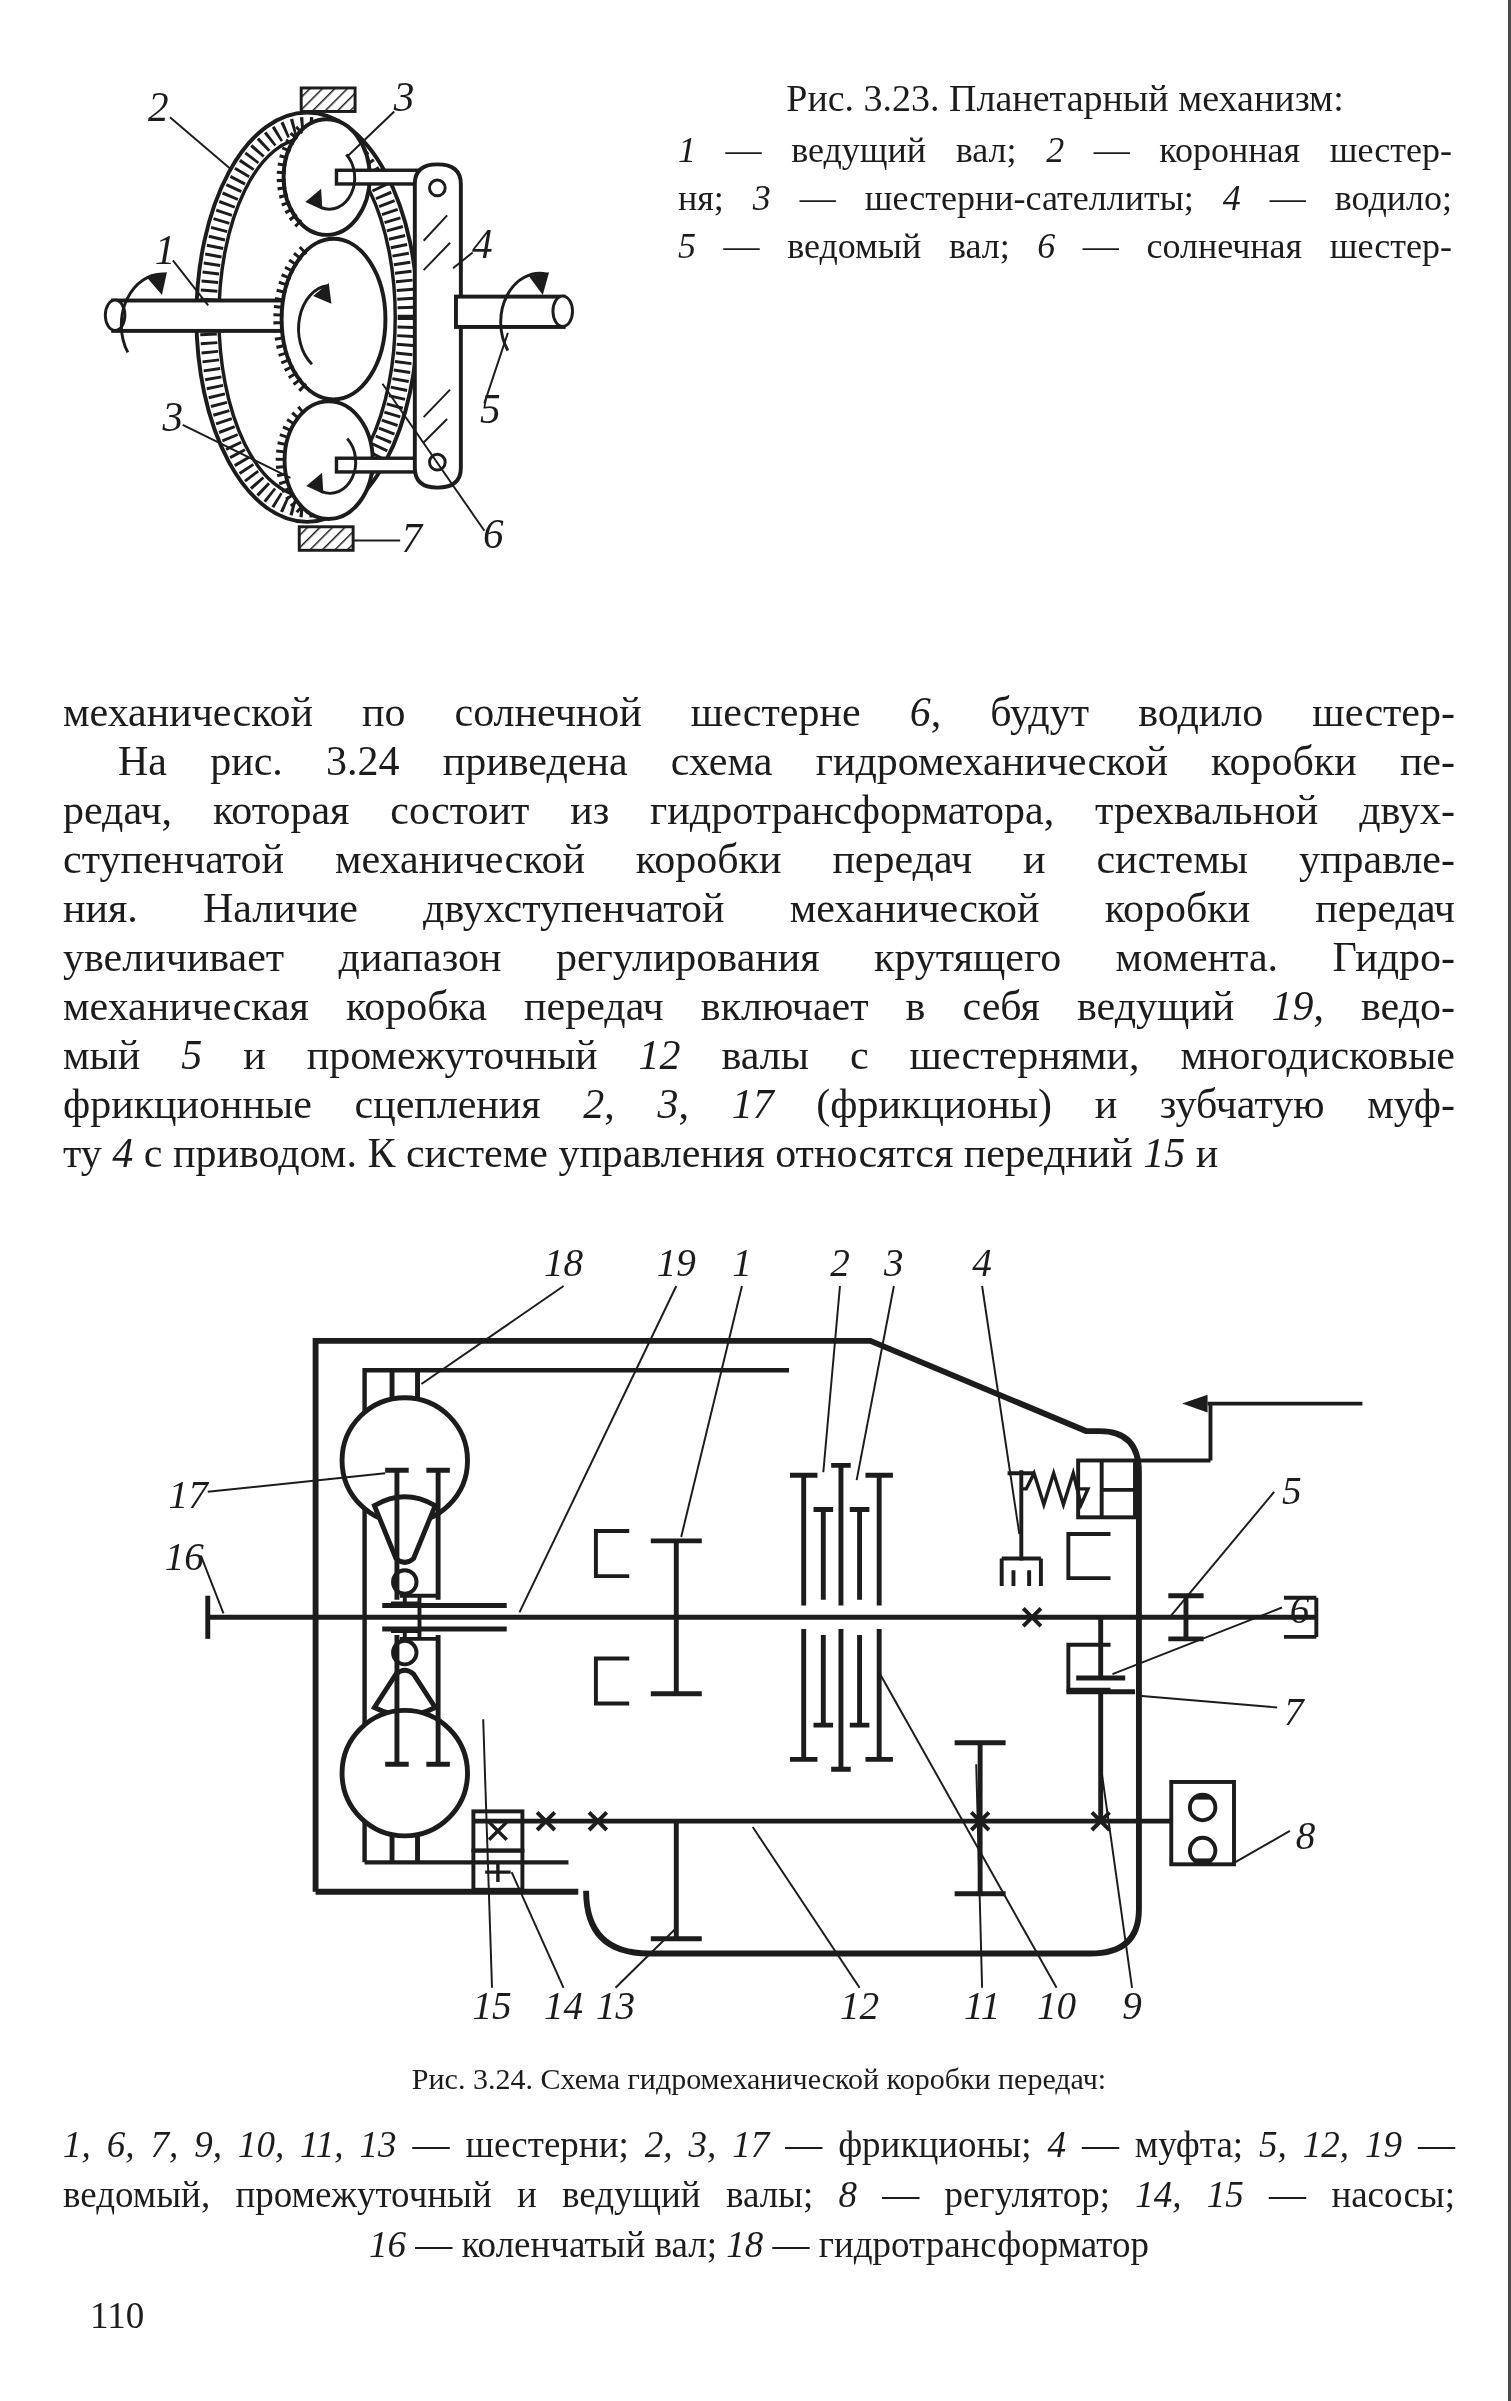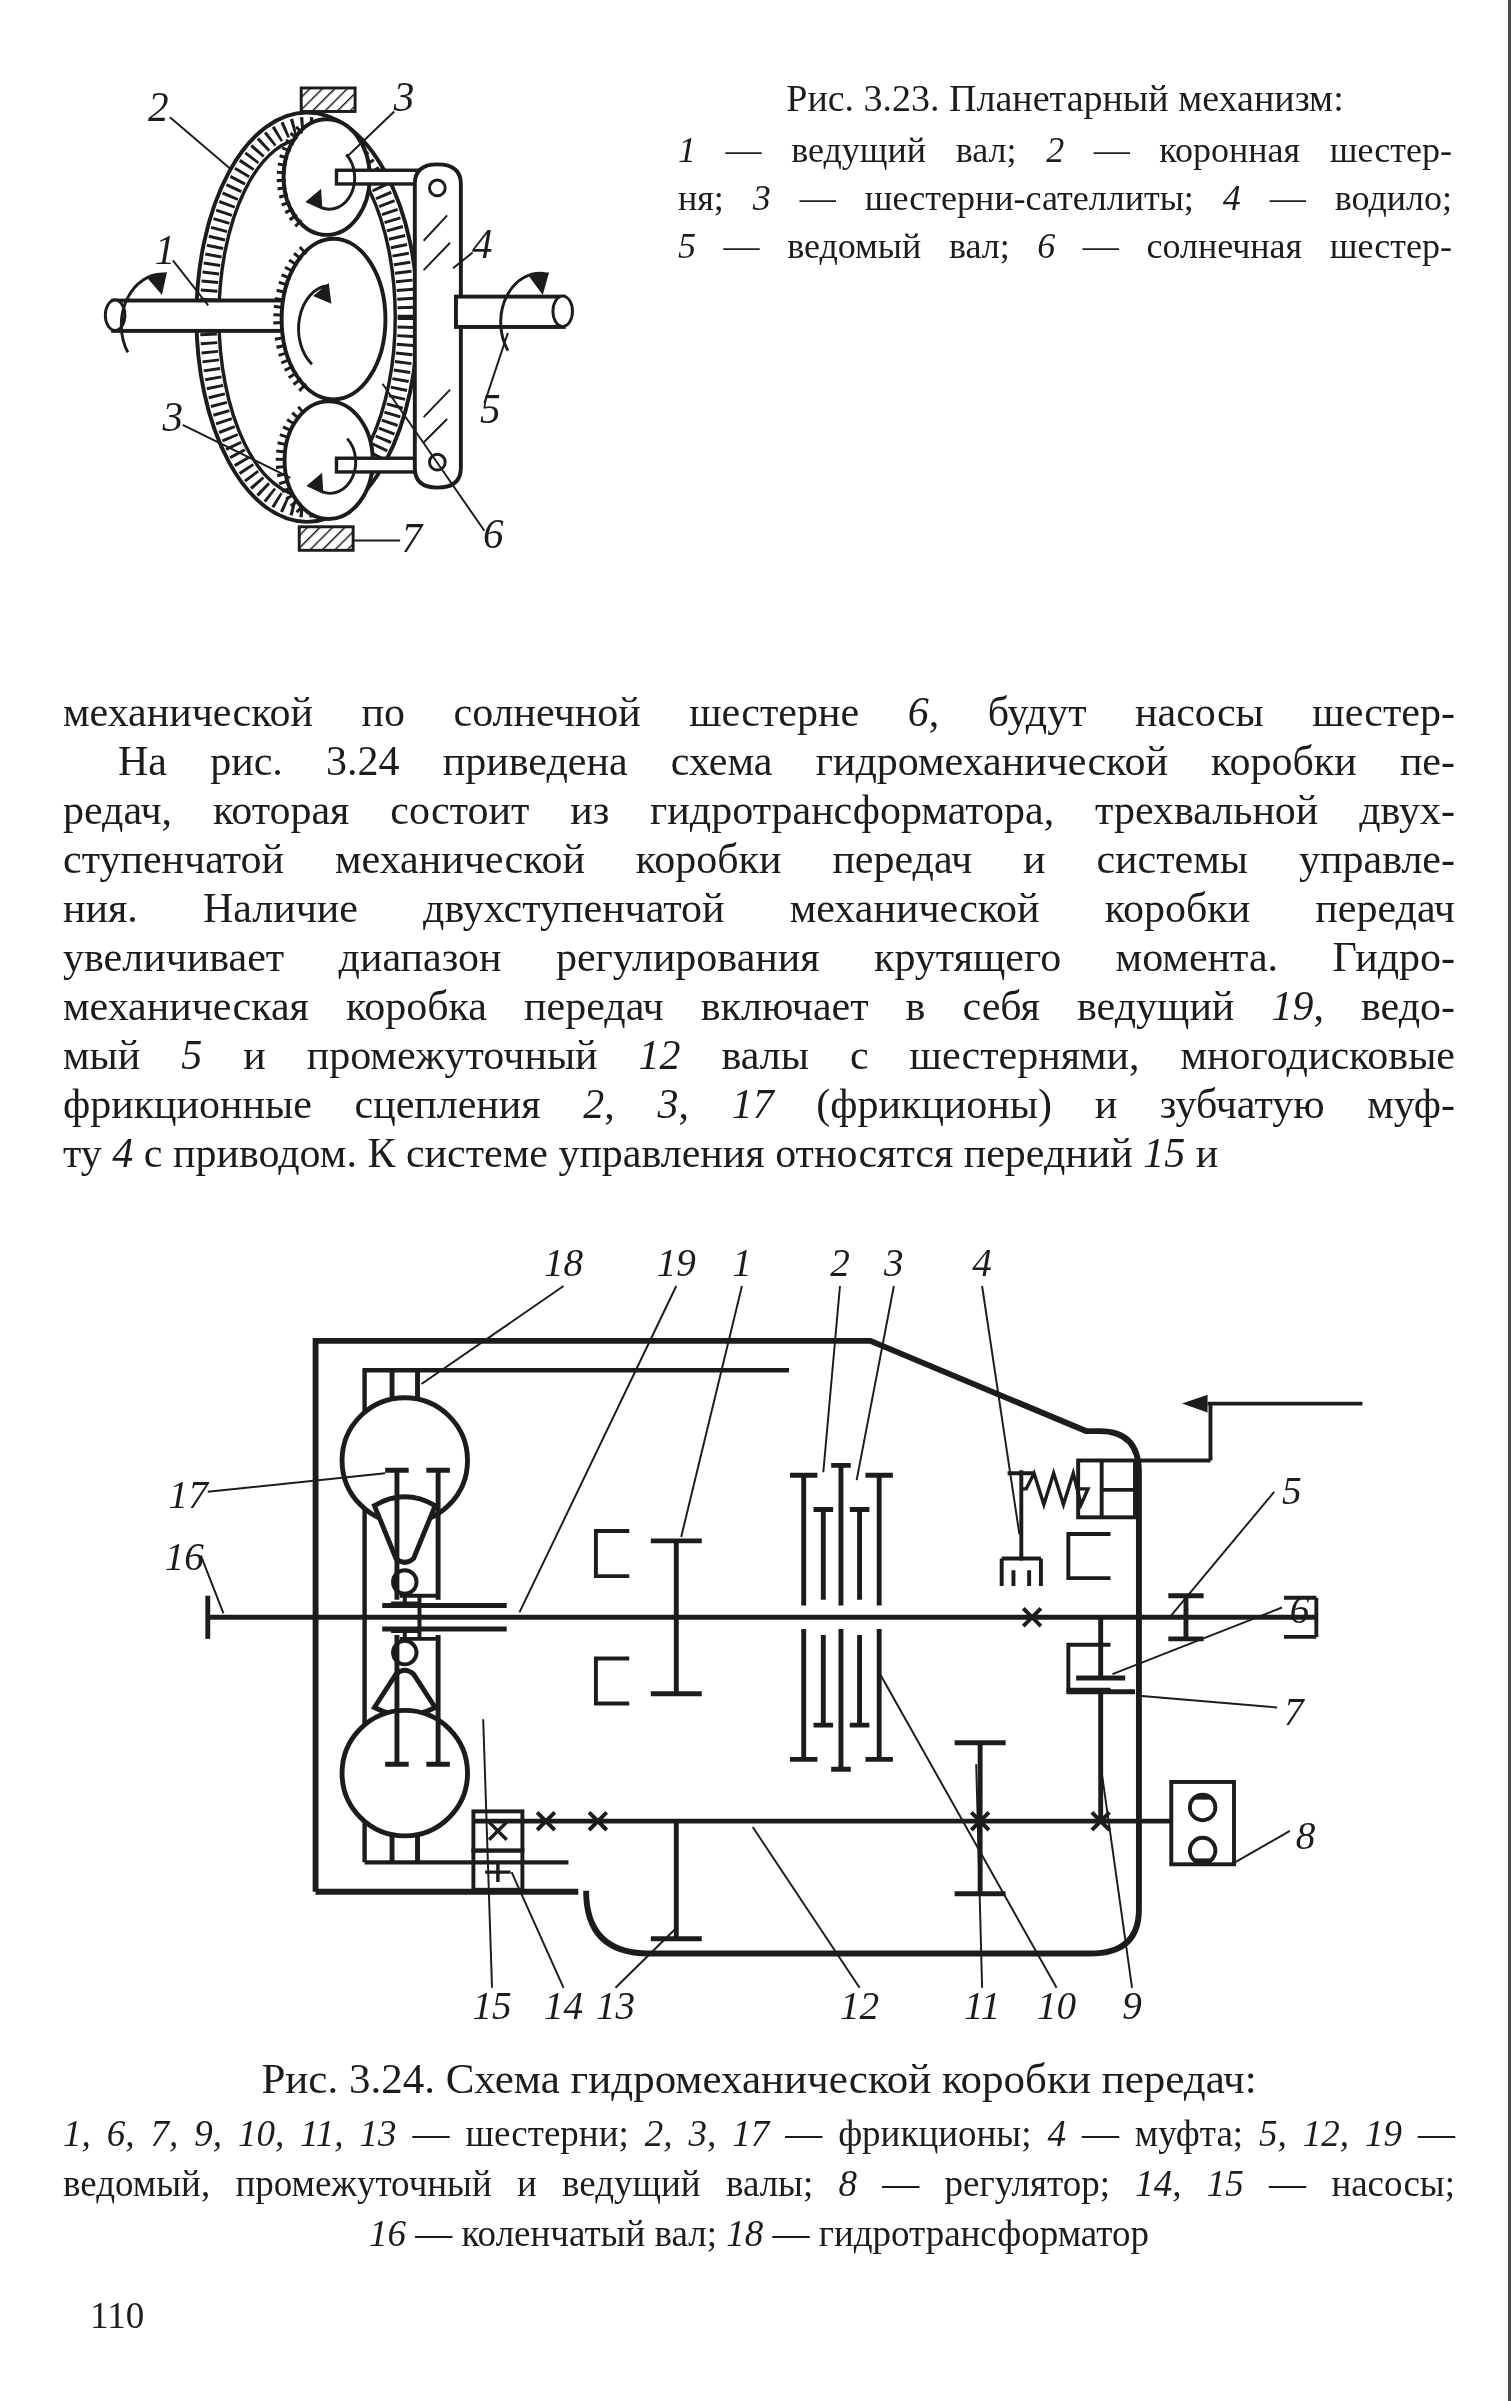--- a/index.html
+++ b/index.html
@@ -12,21 +12,21 @@
   .tline.align-center{text-align:center;text-align-last:center;}
   .tline.indent{text-indent:55px;}
   .tline i{font-style:italic;}
   
   .body-text{left:63px;top:688px;width:1392px;font-size:42px;line-height:49px;}
   
   .cap323{left:678px;top:74px;width:774px;font-size:36px;line-height:48px;}
   .cap323 .cap-title{font-size:38px;text-align:center;text-align-last:center;margin-bottom:4px;}
   
   .cap324{left:63px;top:2052px;width:1392px;font-size:37px;line-height:50px;}
-  .cap324 .cap-title{font-size:43px;text-align:center;text-align-last:center;margin-bottom:4px;line-height:53px;}
+  .cap324 .cap-title{font-size:30px;text-align:center;text-align-last:center;margin-bottom:15px;line-height:53px;}
   .page-num{left:90px;top:2254px;font-size:37px;margin-top:40px;}
   .scan-edge{right:0;top:0;width:2.9px;height:2401px;background:#4a4a4a;}
   
   svg{display:block;}
   svg .lbl{font-family:"Liberation Serif",serif;font-style:italic;fill:#1c1c1c;text-anchor:middle;}
   svg.f323 .lbl{font-size:42px;}
   svg.f324 .lbl{font-size:40px;}
 </style>
 </head>
 <body>
@@ -114,21 +114,21 @@
 <div class="abs cap323">
   <div class="cap-title">Рис. 3.23. Планетарный механизм:</div>
   <div>
       <div class="tline"><i>1</i><span> — ведущий вал; </span><i>2</i><span> — коронная шестер-</span></div>
       <div class="tline"><span>ня; </span><i>3</i><span> — шестерни-сателлиты; </span><i>4</i><span> — водило;</span></div>
       <div class="tline"><i>5</i><span> — ведомый вал; </span><i>6</i><span> — солнечная шестер-</span></div>
     </div>
 </div>
 
 <div class="abs body-text">
-    <div class="tline"><span>механической по солнечной шестерне </span><i>6</i><span>, будут насосы шестер-</span></div>
+    <div class="tline"><span>механической по солнечной шестерне </span><i>6</i><span>, будут водило шестер-</span></div>
     <div class="tline indent"><span>На рис. 3.24 приведена схема гидромеханической коробки пе-</span></div>
     <div class="tline"><span>редач, которая состоит из гидротрансформатора, трехвальной двух-</span></div>
     <div class="tline"><span>ступенчатой механической коробки передач и системы управле-</span></div>
     <div class="tline"><span>ния. Наличие двухступенчатой механической коробки передач</span></div>
     <div class="tline"><span>увеличивает диапазон регулирования крутящего момента. Гидро-</span></div>
     <div class="tline"><span>механическая коробка передач включает в себя ведущий </span><i>19</i><span>, ведо-</span></div>
     <div class="tline"><span>мый </span><i>5</i><span> и промежуточный </span><i>12</i><span> валы с шестернями, многодисковые</span></div>
     <div class="tline"><span>фрикционные сцепления </span><i>2</i><span>, </span><i>3</i><span>, </span><i>17</i><span> (фрикционы) и зубчатую муф-</span></div>
     <div class="tline align-left"><span>ту </span><i>4</i><span> с приводом. К системе управления относятся передний </span><i>15</i><span> и</span></div>
   </div>

